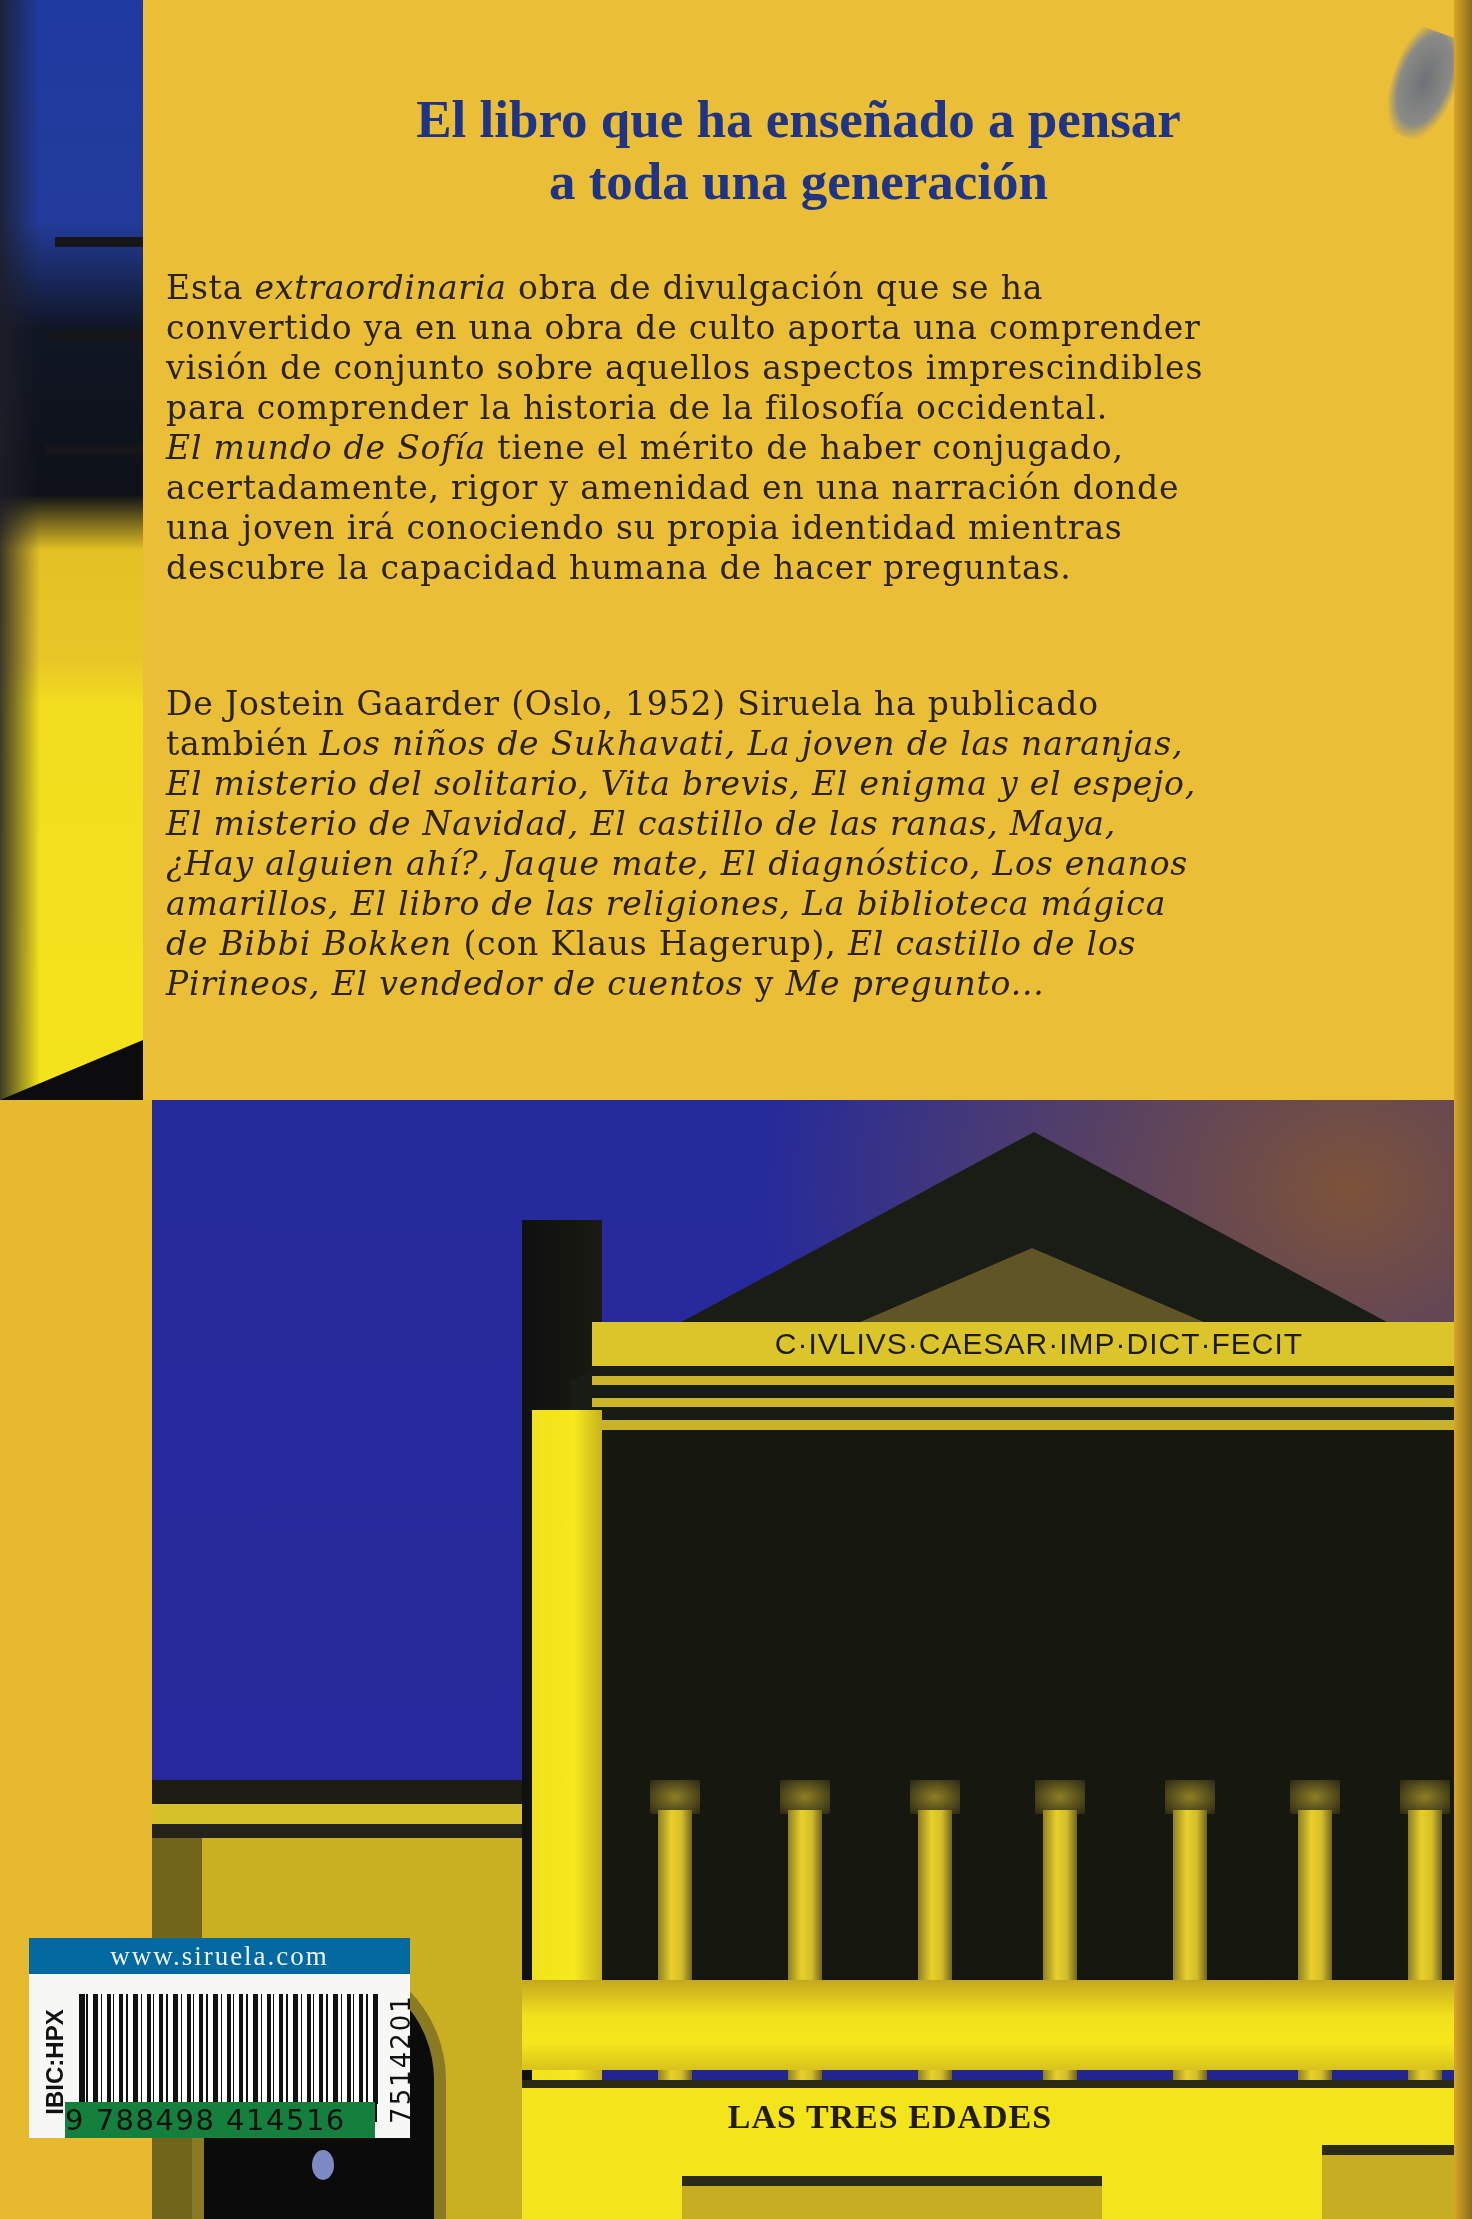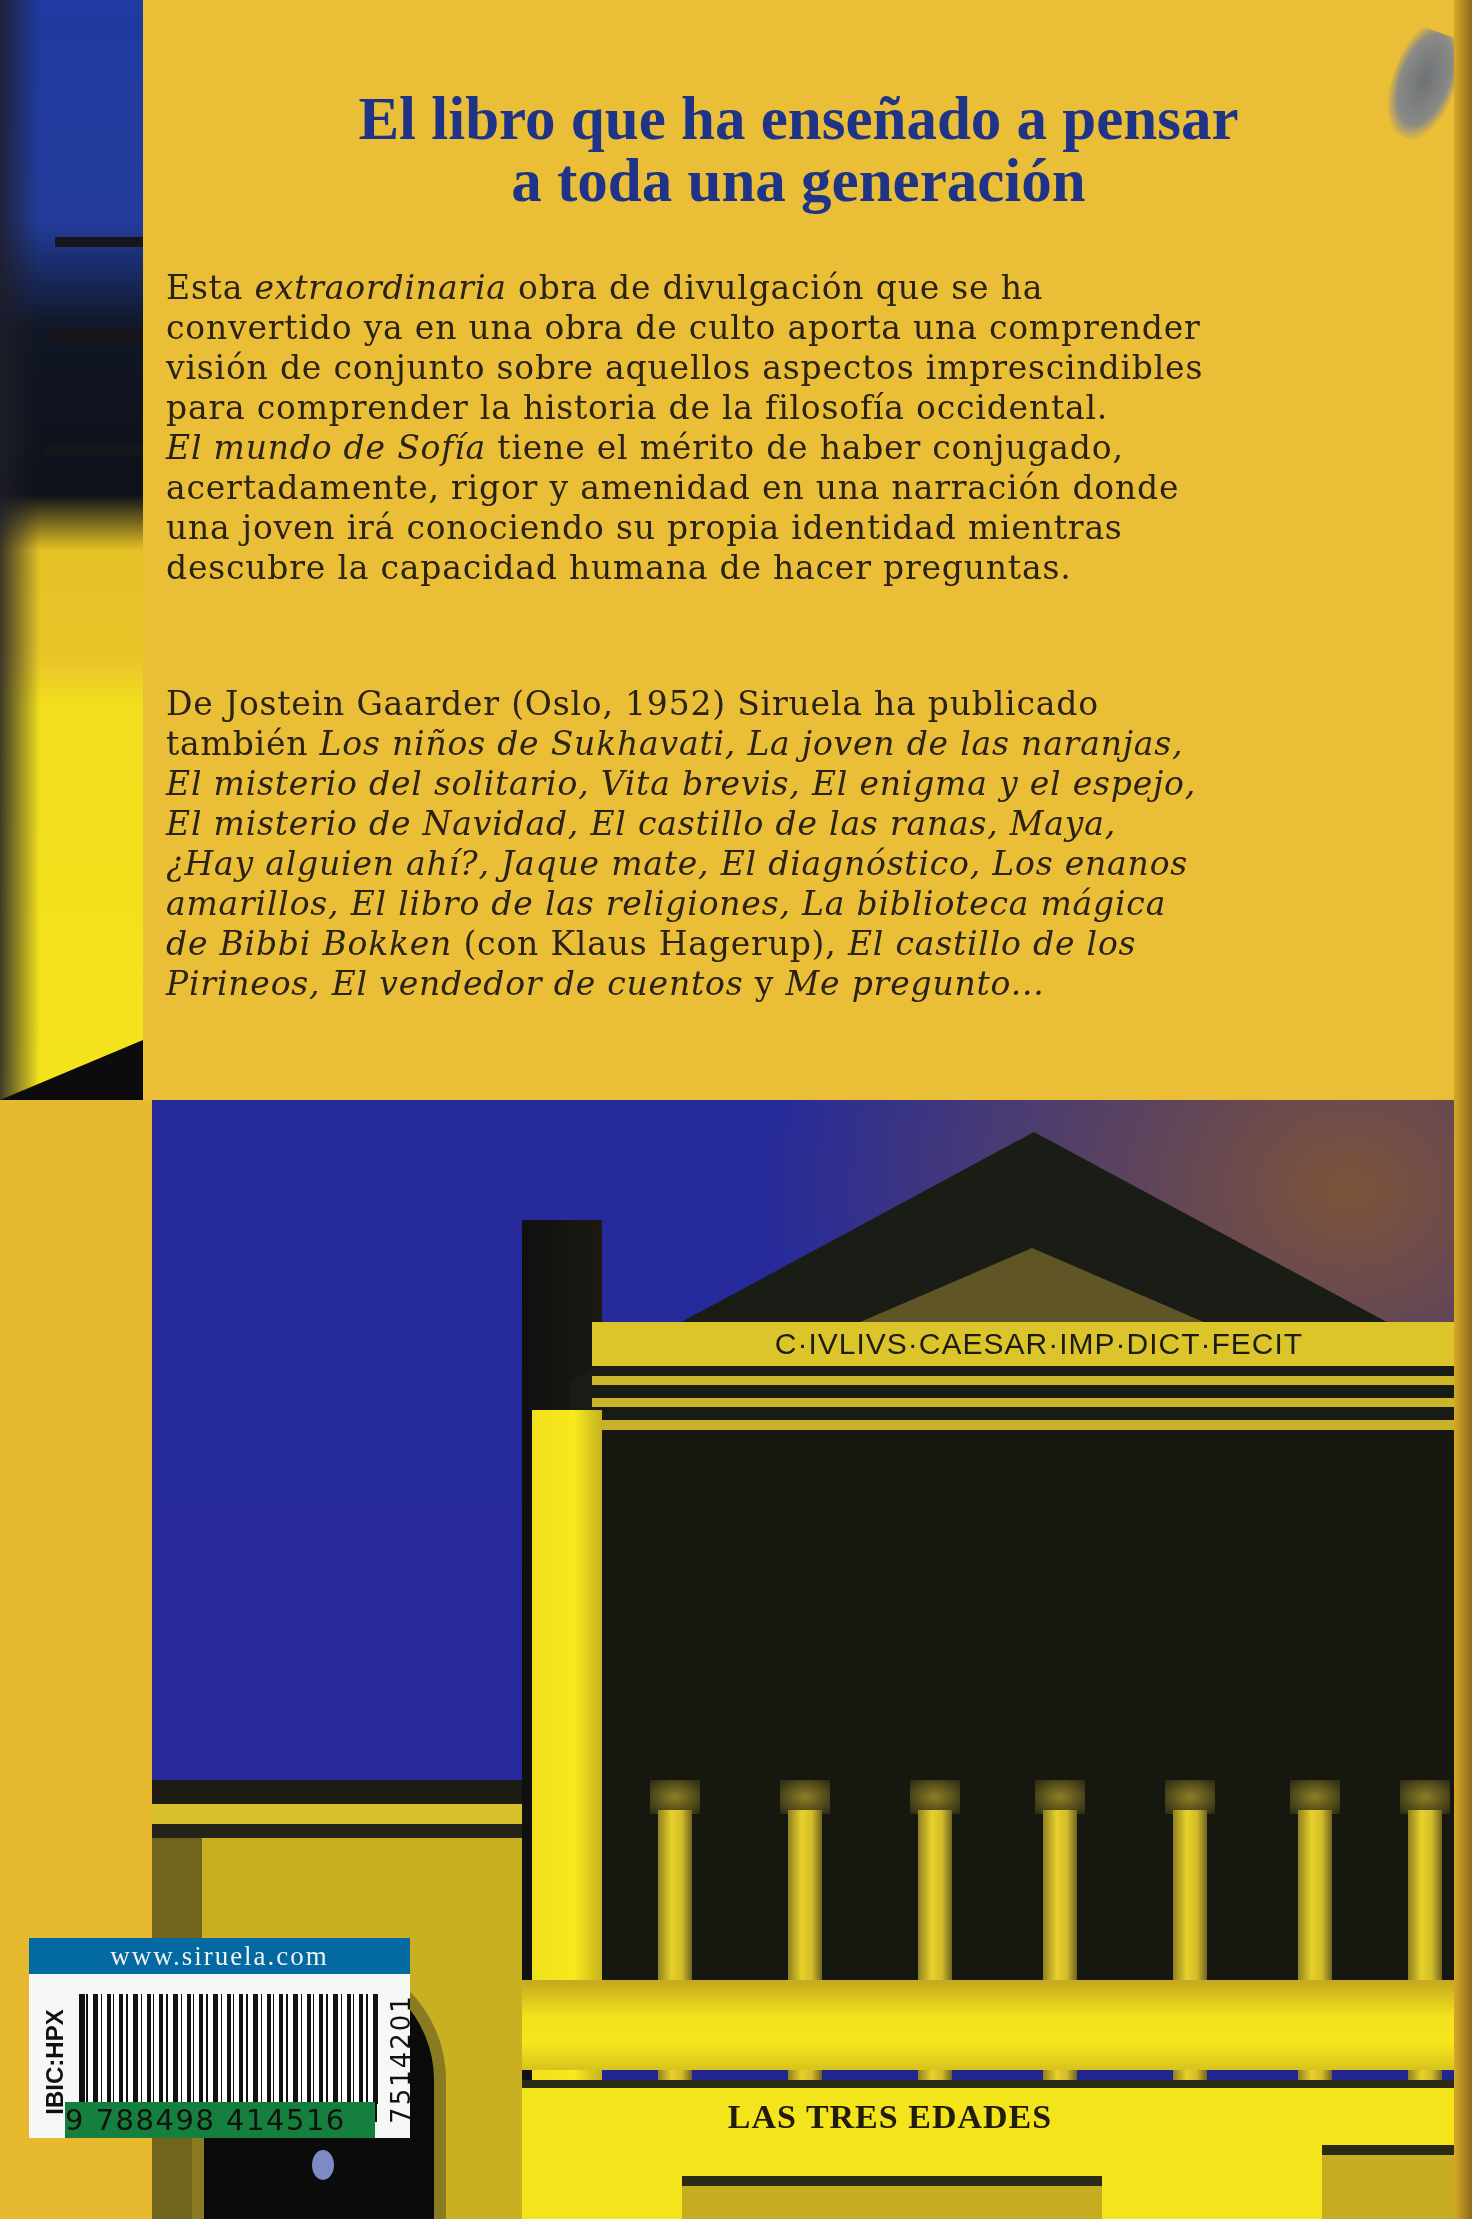--- a/index.html
+++ b/index.html
@@ -38,21 +38,21 @@
   #spine-right { left: 1454px; top: 0; width: 18px; height: 2219px;
     background: linear-gradient(90deg, #d7a826, #8c6c1c); }
   #wear-spot {
     left: 1392px; top: 30px; width: 62px; height: 110px;
     background: radial-gradient(ellipse at 50% 45%, #6e7176 0%, #8a8b86 55%, rgba(160,150,110,0.0) 75%);
     transform: rotate(20deg);
   }
 
   #headline {
     left: 143px; top: 88px; width: 1311px; text-align: center;
-    color: #1f3486; font-weight: bold; font-size: 61px; line-height: 62px;
+    color: #1f3486; font-weight: bold; font-size: 53px; line-height: 62px;
     font-family: "Liberation Serif", serif; letter-spacing: 0px;
   }
 
   .body-copy {
     left: 166px; width: 1260px;
     color: #2a2214; font-size: 33px; line-height: 40px;
     font-family: "DejaVu Serif", "Liberation Serif", serif;
     letter-spacing: 0.8px;
   }
   #para1 { top: 268px; }

